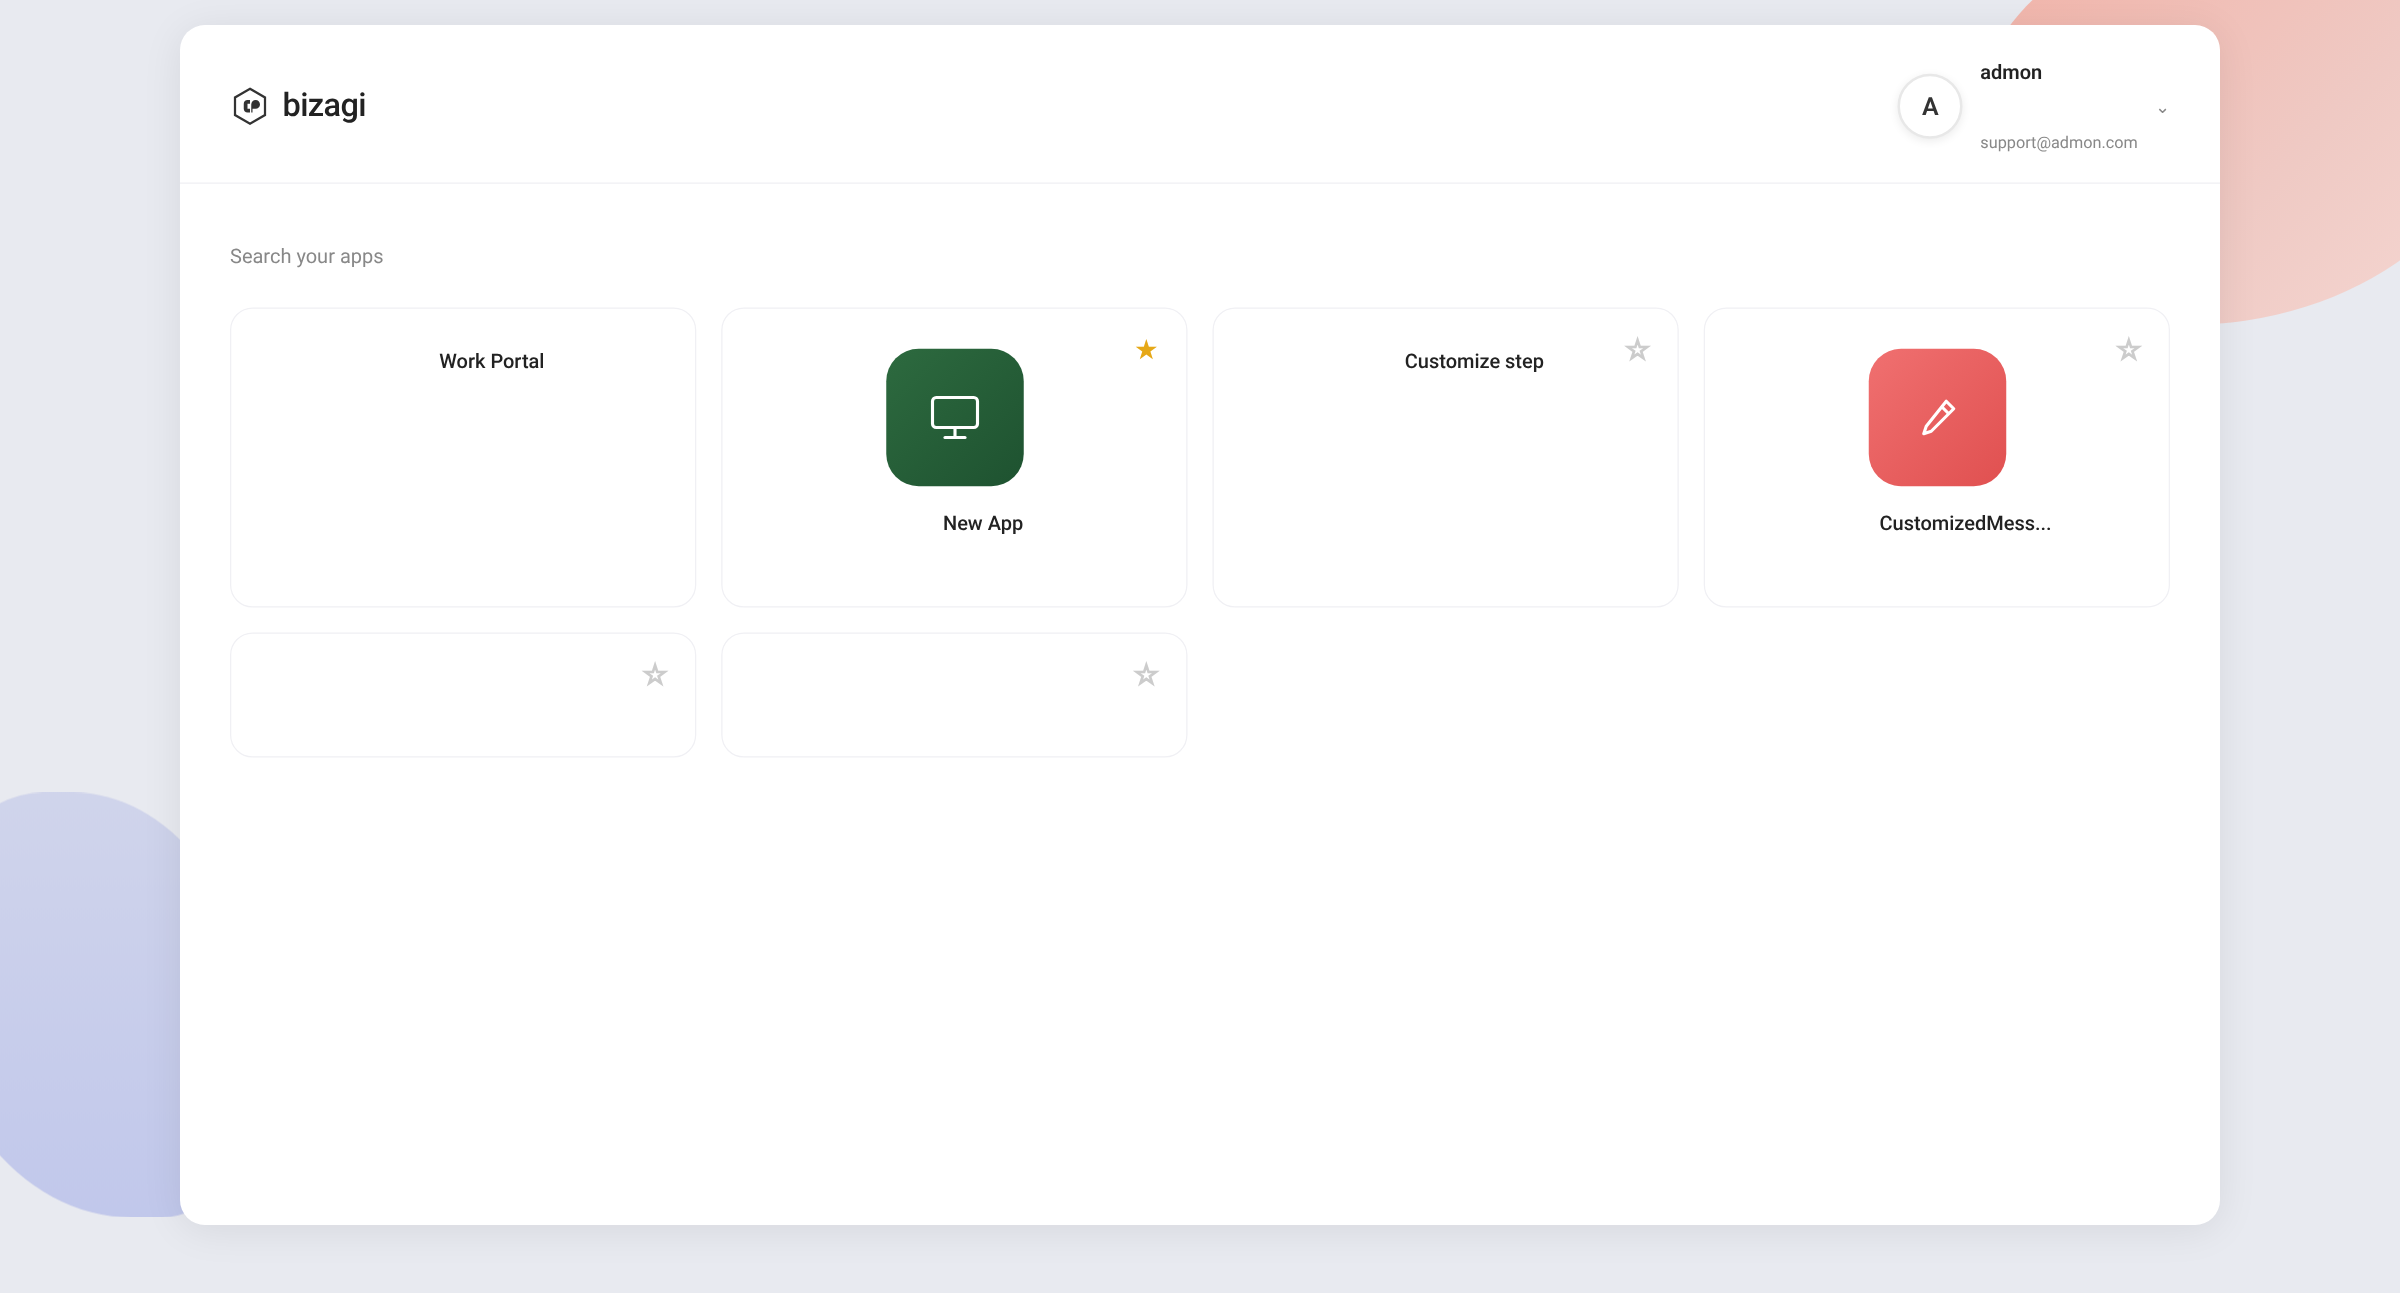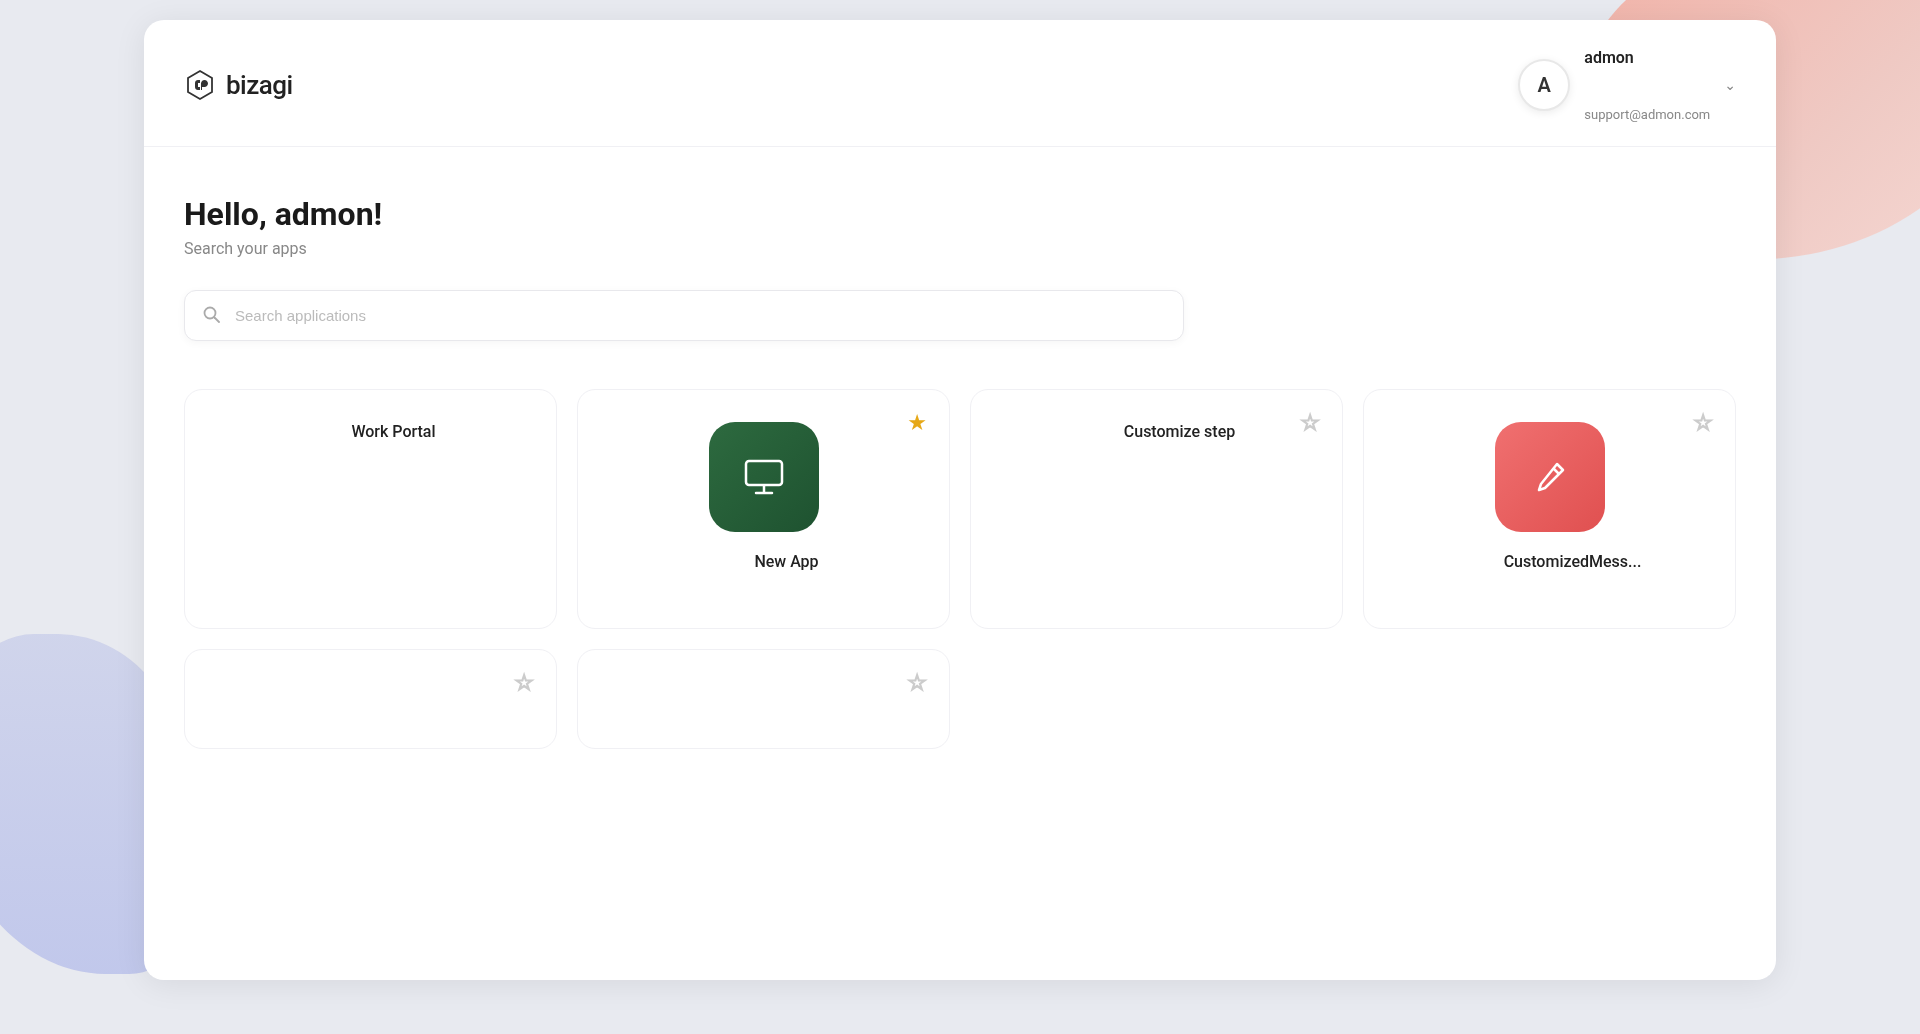--- a/index.html
+++ b/index.html
@@ -289,32 +289,22 @@
       <div class="user-info">
         <span class="user-name">admon</span>
         <span class="user-email">support@admon.com</span>
       </div>
       <span class="chevron-icon">⌄</span>
     </div>
   </div>
 
   <div class="content">
 
-    <h1 class="greeting-title">Hello, admon!</h1>
     <p class="greeting-subtitle">Search your apps</p>
 
-    <div class="search-container">
-      <span class="search-icon-wrap">
-        <svg width="18" height="18" viewBox="0 0 18 18" fill="none" xmlns="http://www.w3.org/2000/svg">
-          <circle cx="8" cy="8" r="5.5" stroke="#aaa" stroke-width="1.8"></circle>
-          <line x1="12.5" y1="12.5" x2="17" y2="17" stroke="#aaa" stroke-width="1.8" stroke-linecap="round"></line>
-        </svg>
-      </span>
-      <input class="search-input" type="text" placeholder="Search applications" style="">
-    </div>
 
     <div class="app-grid">
 
       <div class="app-card">
         <span class="app-name">Work Portal</span>
       </div>
 
       <div class="app-card">
         <button class="star-btn active">★</button>
         <div class="app-icon newapp">

